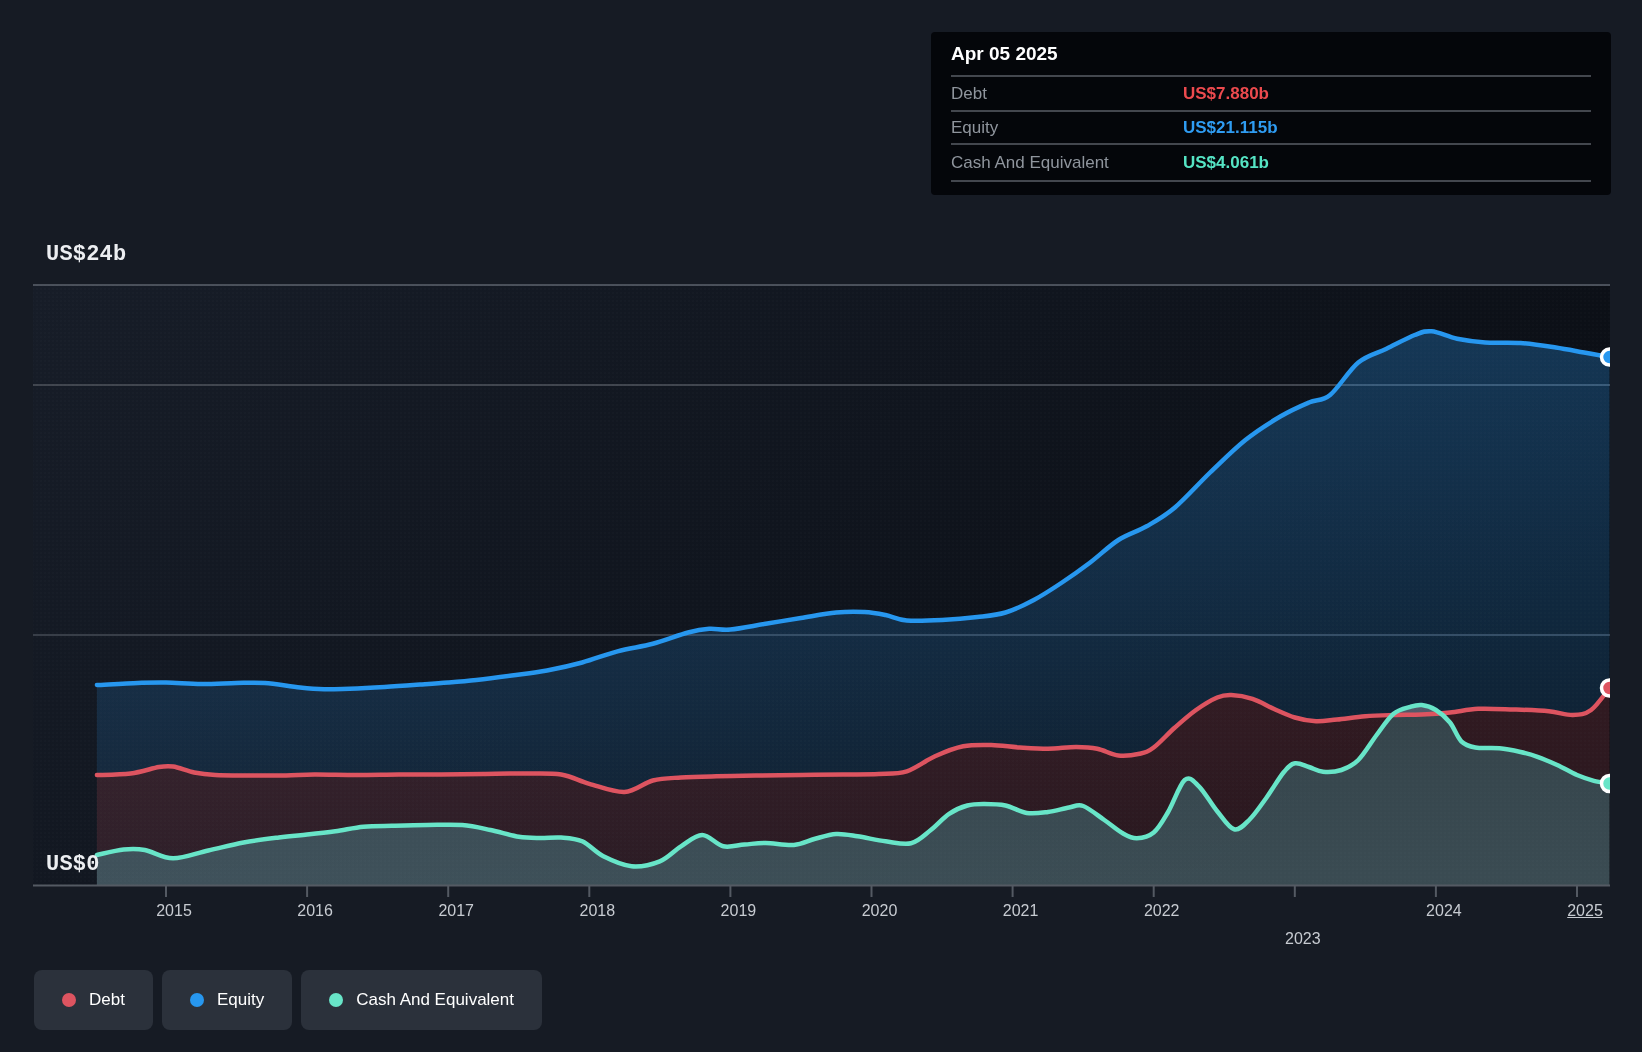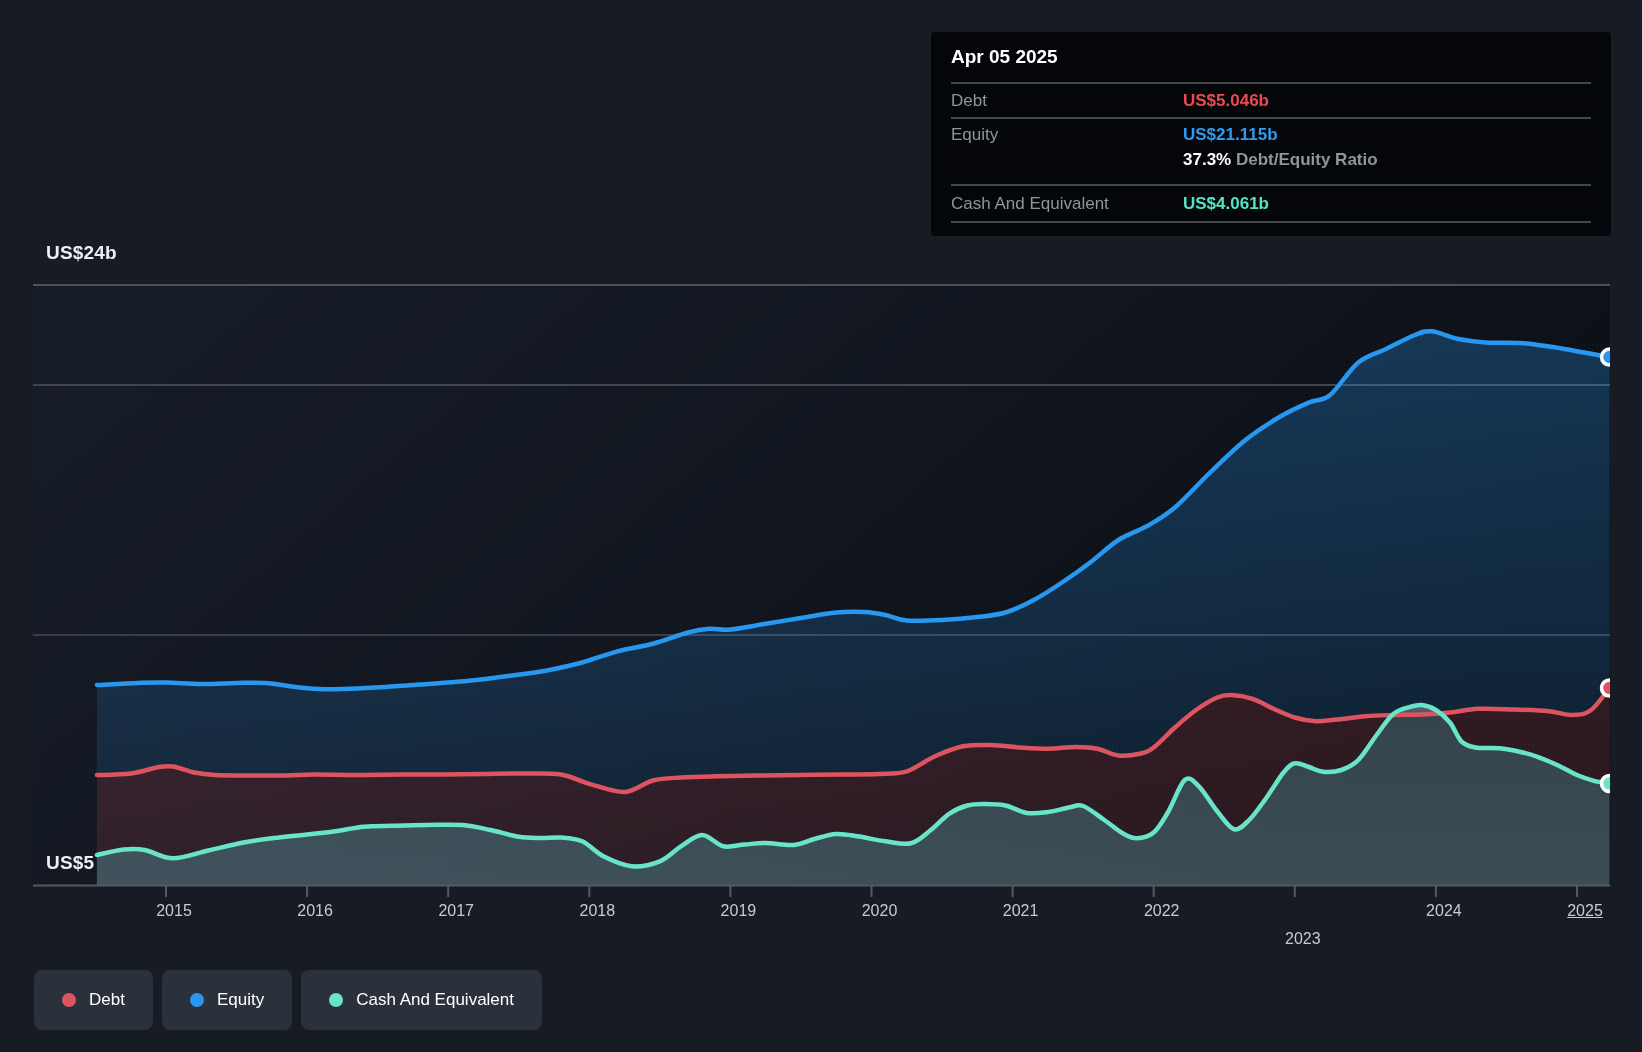--- a/index.html
+++ b/index.html
@@ -9,30 +9,30 @@
     --axis:#545a63; --grid-major:#4a505a; --grid-minor:#3c424c;
     --tick-label:#c7cbd1; --muted-label:#8f959d; --white-label:#eceef1;
     --separator:#43474e;
   }
   *{margin:0;padding:0;box-sizing:border-box;}
   html,body{background:var(--background);}
   body{font-family:"Liberation Sans","DejaVu Sans",sans-serif;}
   .stage{position:relative;width:1642px;height:1052px;background:var(--background);overflow:hidden;}
   .stage svg{position:absolute;left:0;top:0;}
 
-  .y-label{position:absolute;left:46px;color:var(--white-label);font-size:19px;font-weight:700;letter-spacing:.2px;}
+  .y-label{position:absolute;left:46px;color:var(--white-label);font-size:22px;font-weight:700;letter-spacing:.2px;font-family:Liberation Mono, monospace;}
   .y-label.top{top:242px;}
   .y-label.bottom{top:852px;}
 
   .x-labels{position:absolute;left:8px;top:0;width:100%;height:100%;pointer-events:none;}
   .x-labels span{position:absolute;top:902px;transform:translateX(-50%);color:var(--tick-label);font-size:16px;}
 
   .tooltip{position:absolute;left:931px;top:32px;width:680px;background:var(--tooltip-bg);border-radius:4px;
            padding:0 20px;color:#fff;z-index:5;}
-  .tooltip .tt-title{height:50px;display:flex;align-items:center;font-size:19px;font-weight:700;color:#fff;}
+  .tooltip .tt-title{height:43px;display:flex;align-items:center;font-size:19px;font-weight:700;color:#fff;}
   .tt-row{position:relative;border-top:2px solid var(--separator);display:flex;align-items:center;}
   .tt-row .tt-label{color:var(--muted-label);font-size:17px;}
   .tt-value{position:absolute;left:232px;font-size:17px;font-weight:700;}
   .tt-debt-row{height:35px;}
   .tt-equity-row{height:33px;border-top:2px solid var(--separator);}
   .tt-ratio-row{height:34px;position:relative;}
   .tt-cash-row{height:37px;}
   .tt-bottom-pad{height:15px;border-top:2px solid var(--separator);}
   .c-debt{color:var(--debt-value-text);}
   .c-equity{color:var(--equity-value-text);}
@@ -101,48 +101,45 @@
       <line x1="730.4" x2="730.4" y1="886" y2="897" stroke="#545a63" stroke-width="2"></line>
       <line x1="871.5" x2="871.5" y1="886" y2="897" stroke="#545a63" stroke-width="2"></line>
       <line x1="1012.5999999999999" x2="1012.5999999999999" y1="886" y2="897" stroke="#545a63" stroke-width="2"></line>
       <line x1="1153.6999999999998" x2="1153.6999999999998" y1="886" y2="897" stroke="#545a63" stroke-width="2"></line>
       <line x1="1294.8" x2="1294.8" y1="886" y2="897" stroke="#545a63" stroke-width="2"></line>
       <line x1="1435.8999999999999" x2="1435.8999999999999" y1="886" y2="897" stroke="#545a63" stroke-width="2"></line>
       <line x1="1577" x2="1577" y1="886" y2="897" stroke="#545a63" stroke-width="2"></line>
     </svg>
 
   <div class="y-label top">US$24b</div>
-  <div class="y-label bottom">US$5</div>
+  <div class="y-label bottom">US$0</div>
 
   <div class="x-labels" id="x-labels">
       <span style="left: 166px;">2015</span>
       <span style="left: 307.1px;">2016</span>
       <span style="left: 448.2px;">2017</span>
       <span style="left: 589.3px;">2018</span>
       <span style="left: 730.4px;">2019</span>
       <span style="left: 871.5px;">2020</span>
       <span style="left: 1012.6px;">2021</span>
       <span style="left: 1153.7px;">2022</span>
       <span style="left: 1294.8px; margin-top: 28px;">2023</span>
       <span style="left: 1435.9px;">2024</span>
       <span style="left: 1577px; text-decoration: underline;">2025</span>
     </div>
 
   <div class="tooltip">
     <div class="tt-title">Apr 05 2025</div>
     <div class="tt-row tt-debt-row">
       <span class="tt-label">Debt</span>
-      <span class="tt-value c-debt">US$5.046b</span>
+      <span class="tt-value c-debt">US$7.880b</span>
     </div>
     <div class="tt-row tt-equity-row">
       <span class="tt-label">Equity</span>
       <span class="tt-value c-equity">US$21.115b</span>
-    </div>
-    <div class="tt-ratio-row">
-      <span class="tt-value"><span class="tt-ratio-bold">37.3%</span> <span class="tt-ratio-rest">Debt/Equity Ratio</span></span>
     </div>
     <div class="tt-row tt-cash-row">
       <span class="tt-label">Cash And Equivalent</span>
       <span class="tt-value c-cash">US$4.061b</span>
     </div>
     <div class="tt-bottom-pad"></div>
   </div>
 
   <div class="legend">
     <div class="legend-item">

